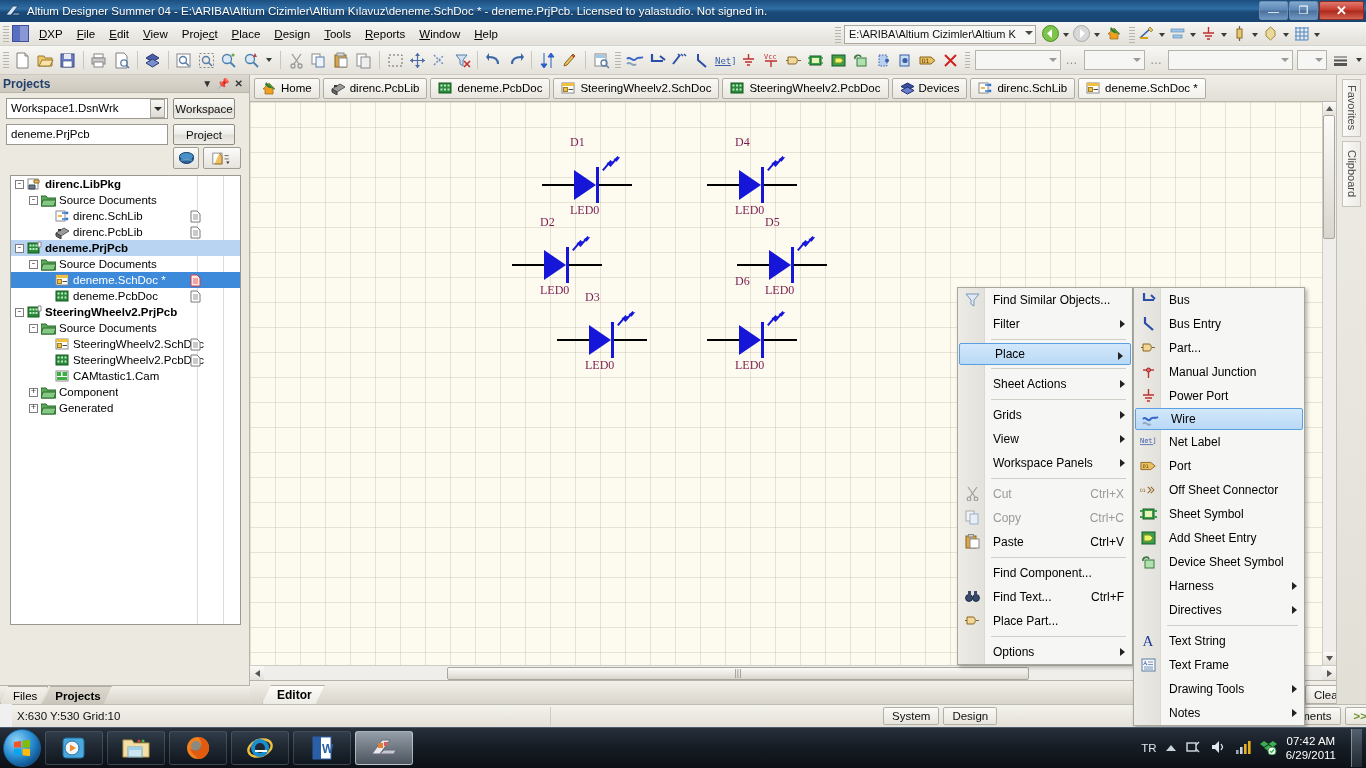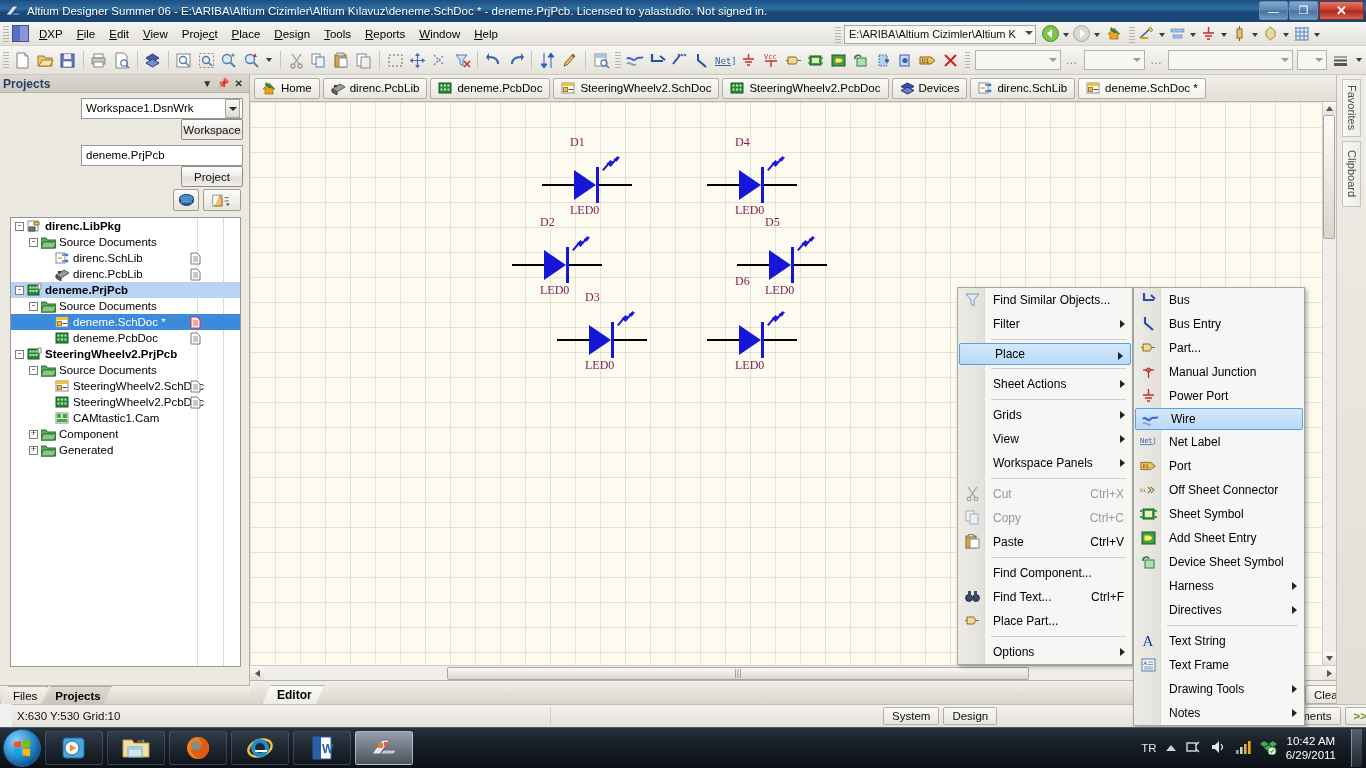--- a/index.html
+++ b/index.html
@@ -108,21 +108,21 @@
   }
   .panel-header {
     height: 18px; background: linear-gradient(to bottom,#dcd8cf,#cdc9bf);
     display: flex; align-items: center; padding: 0 3px;
     border-bottom: 1px solid #b9b5ab;
   }
   .panel-header .ptitle { font-weight: bold; font-size: 12px; color: #23406b; }
   .panel-header .pbtns { margin-left: auto; display: flex; gap: 5px; align-items: center; padding-right:3px;}
   .panel-header .pbtns span { font-size: 10px; color: #333; cursor: default;}
 
-  .prow { display: flex; align-items: flex-end; padding: 5px 6px 0 6px; flex-direction: column; }
+  .prow { display: flex; align-items: center; padding: 5px 6px 0 6px; }
   .fld {
     height: 21px; border: 1px solid #9b9890; background: #fff;
     font-size: 11.5px; padding: 3px 16px 3px 4px; position: relative; color: #000;
     white-space: nowrap; overflow: hidden;
   }
   .fld .dd { position: absolute; right: 2px; top: 0px; width: 15px; height: 19px;
     background: linear-gradient(to bottom,#f8f8f6,#dedbd3); border: 1px solid #a9a69e;
     display:flex; align-items:center; justify-content:center;}
   .fld .dd i { border-left: 4px solid transparent; border-right: 4px solid transparent;
     border-top: 4px solid #2b2b2b; display:block;}
@@ -375,21 +375,21 @@
 <div class="bgwall"></div>
 <div id="app">
 
   <div class="titlebar">
     <span class="tb-icon">
       <svg width="16" height="14" viewBox="0 0 16 14">
         <path d="M1,11 L8,2 L13,2 L6,11 Z" fill="#cfe3f5" stroke="#1a3c5e" stroke-width="0.8"></path>
         <path d="M7,11 L14,11 L15,9 L9,9 Z" fill="#8fb8dc" stroke="#1a3c5e" stroke-width="0.8"></path>
       </svg>
     </span>
-    <span class="tb-text">Altium Designer Summer 06 - E:\ARIBA\Altium Cizimler\Altium Kılavuz\deneme.SchDoc * - deneme.PrjPcb. Licensed to yalastudio. Not signed in.</span>
+    <span class="tb-text">Altium Designer Summer 04 - E:\ARIBA\Altium Cizimler\Altium Kılavuz\deneme.SchDoc * - deneme.PrjPcb. Licensed to yalastudio. Not signed in.</span>
     <div class="winbtns">
       <div class="winbtn">—</div>
       <div class="winbtn">❐</div>
       <div class="winbtn close">✕</div>
     </div>
   </div>
 
   <div class="menurow">
     <span class="grip"></span>
     <span class="dxp-logo"></span>
@@ -1581,20 +1581,20 @@
       <span>
         <svg width="17" height="16" viewBox="0 0 17 16">
           <path d="M4,2 L8.5,5 L4,8 L0,5 Z" fill="#3ab050"></path>
           <path d="M13,2 L17,5 L13,8 L8.5,5 Z" fill="#3ab050"></path>
           <path d="M4,9 L8.5,6 L13,9 L8.5,12 Z" fill="#3ab050"></path>
           <circle cx="12" cy="12" r="4" fill="#fff" stroke="#3a9a46"></circle>
           <path d="M10,12 L11.5,13.5 L14,10.5" fill="none" stroke="#3ab050" stroke-width="1.4"></path>
         </svg>
       </span>
       <span class="trayclock">
-        <div>10:42 AM</div>
+        <div>07:42 AM</div>
         <div>6/29/2011</div>
       </span>
       <span class="showdesk"></span>
     </div>
   </div>
 
 </div>
 
 </body></html>

